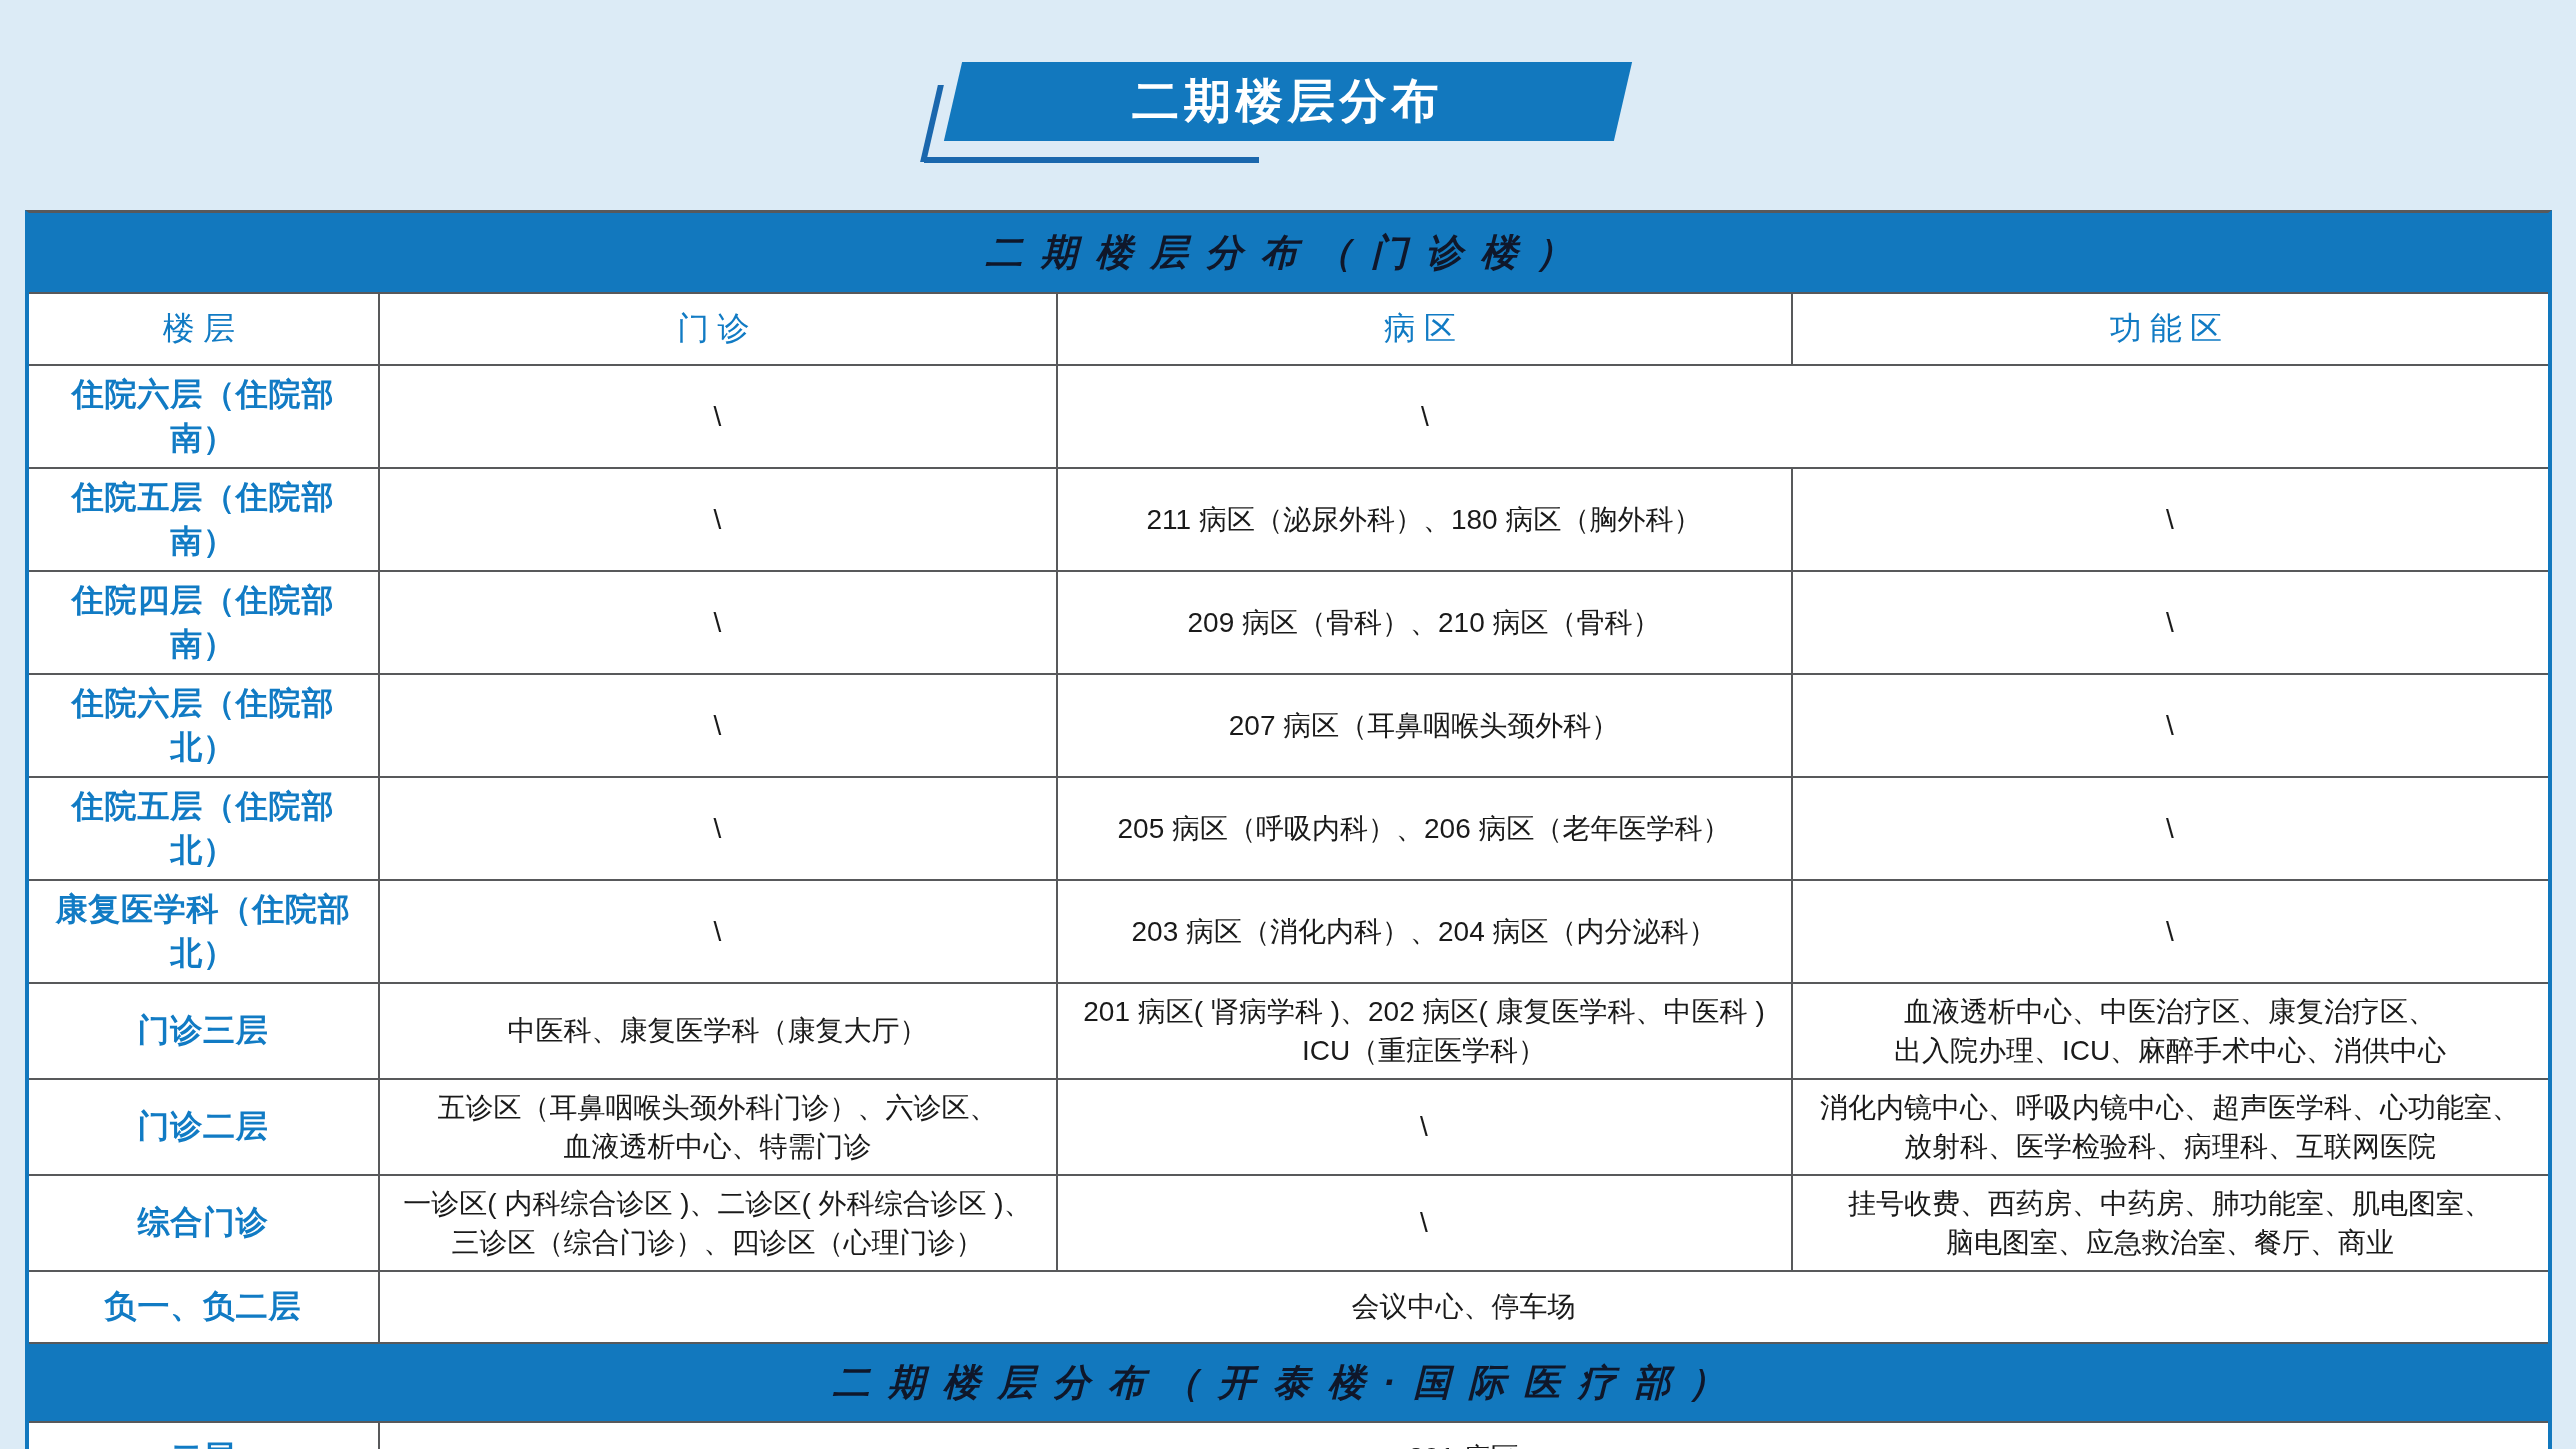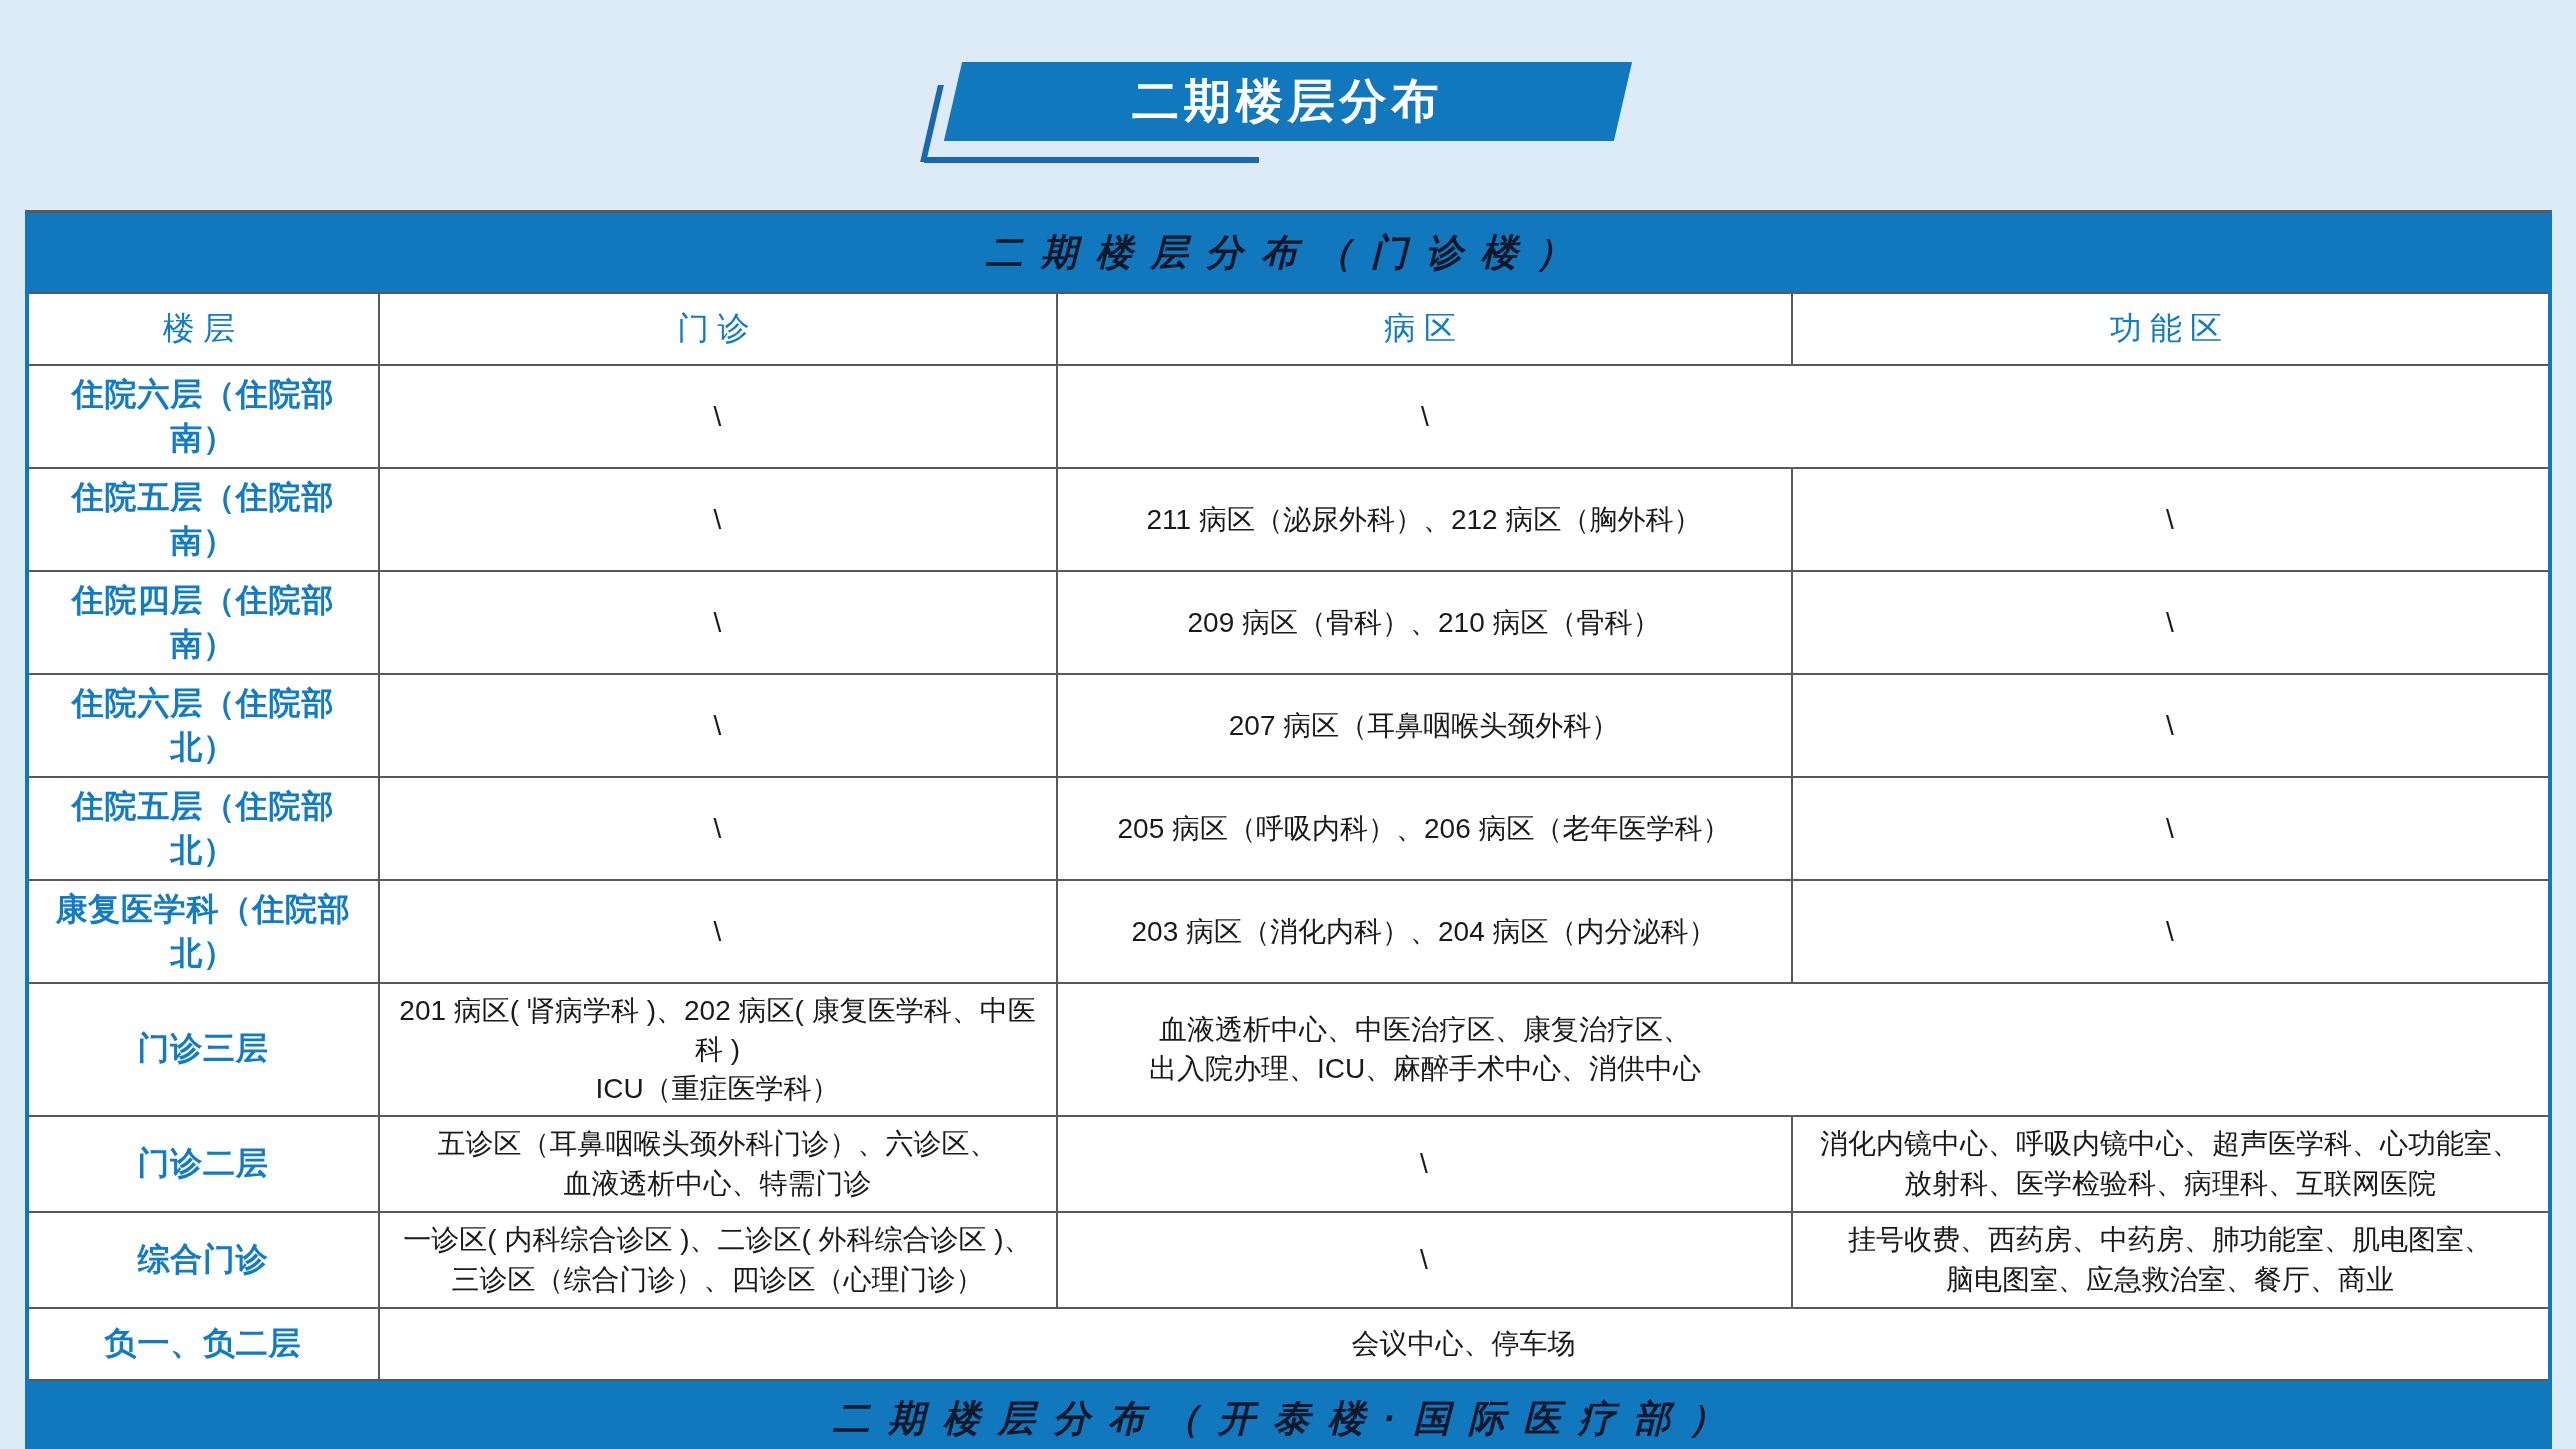--- a/index.html
+++ b/index.html
@@ -102,21 +102,21 @@
       <div class="hcell">功能区</div>
     </div>
     <div class="row">
       <div class="floor-cell divider">住院六层（住院部南）</div>
       <div class="cell divider">\</div>
       <div class="cell">\</div>
     </div>
     <div class="row">
       <div class="floor-cell divider">住院五层（住院部南）</div>
       <div class="cell divider">\</div>
-      <div class="cell divider">211 病区（泌尿外科）、212 病区（胸外科）</div>
+      <div class="cell divider">211 病区（泌尿外科）、180 病区（胸外科）</div>
       <div class="cell">\</div>
     </div>
     <div class="row">
       <div class="floor-cell divider">住院四层（住院部南）</div>
       <div class="cell divider">\</div>
       <div class="cell divider">209 病区（骨科）、210 病区（骨科）</div>
       <div class="cell">\</div>
     </div>
     <div class="row">
       <div class="floor-cell divider">住院六层（住院部北）</div>
@@ -131,20 +131,21 @@
       <div class="cell">\</div>
     </div>
     <div class="row">
       <div class="floor-cell divider">康复医学科（住院部北）</div>
       <div class="cell divider">\</div>
       <div class="cell divider">203 病区（消化内科）、204 病区（内分泌科）</div>
       <div class="cell">\</div>
     </div>
     <div class="row tall">
       <div class="floor-cell divider">门诊三层</div>
+      <div class="cell divider">中医科、康复医学科（康复大厅）</div>
       <div class="cell divider">201 病区( 肾病学科 )、202 病区( 康复医学科、中医科 )
 ICU（重症医学科）</div>
       <div class="cell">血液透析中心、中医治疗区、康复治疗区、
 出入院办理、ICU、麻醉手术中心、消供中心</div>
     </div>
     <div class="row tall">
       <div class="floor-cell divider">门诊二层</div>
       <div class="cell divider">五诊区（耳鼻咽喉头颈外科门诊）、六诊区、
 血液透析中心、特需门诊</div>
       <div class="cell divider">\</div>

